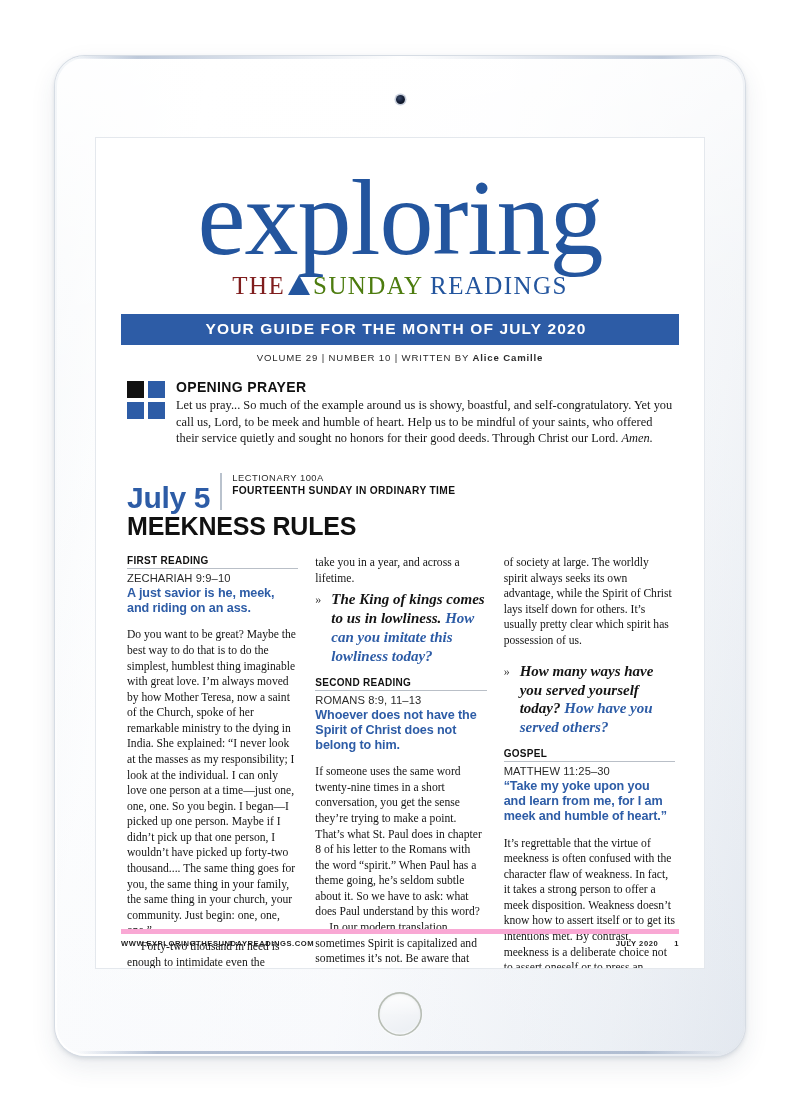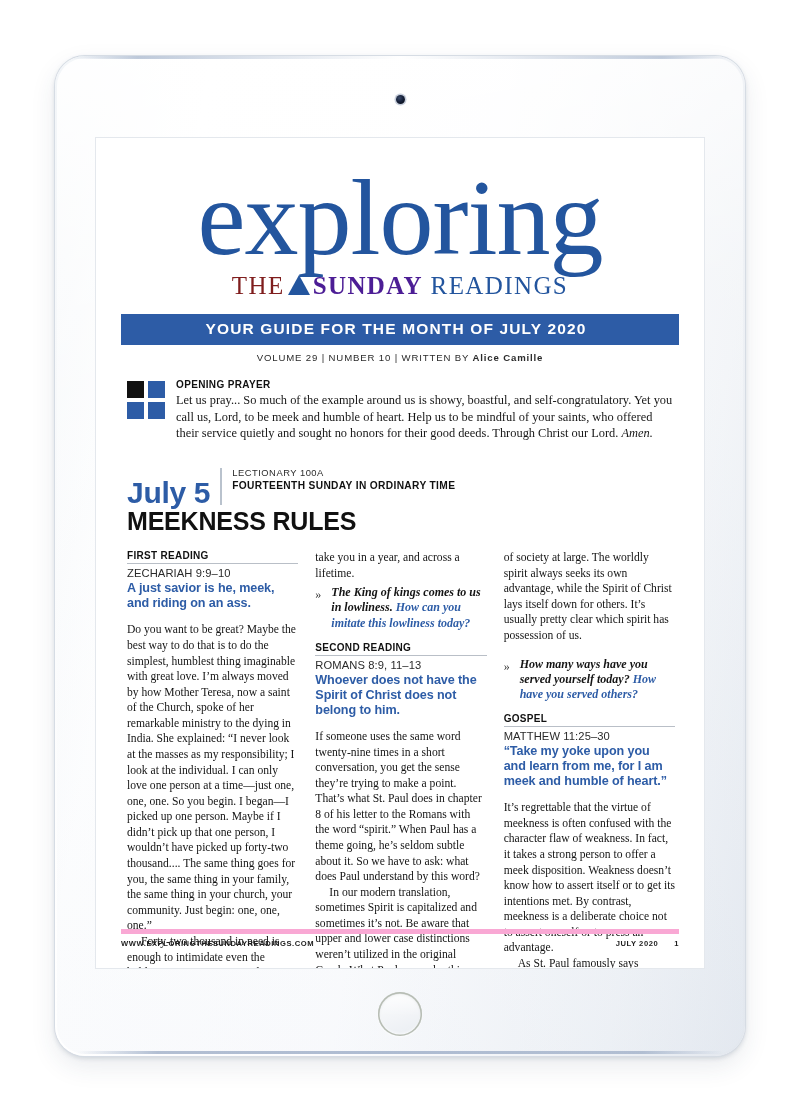--- a/index.html
+++ b/index.html
@@ -118,21 +118,21 @@
     position: absolute;
     left: 0; right: 0;
     top: 110px;
     text-align: center;
     font-family: "Liberation Serif", serif;
     font-size: 25px;
     letter-spacing: 1.4px;
     white-space: nowrap;
   }
   .logo-sub .the { color: #7f1d1d; }
-  .logo-sub .sunday { color: #4c1d95; font-weight: bold; }
+  .logo-sub .sunday { color: #4d7c0f; }
   .logo-sub .readings { color: #23559E; }
   .logo-sub .wedge {
     display: inline-block;
     width: 0; height: 0;
     margin: 0 3px -1px 3px;
     border-left: 11px solid transparent;
     border-right: 11px solid transparent;
     border-bottom: 20px solid #23559E;
   }
 
@@ -169,21 +169,21 @@
     grid-template-columns: 17px 17px;
     grid-template-rows: 17px 17px;
     gap: 4px;
     margin-right: 11px;
     margin-top: 2px;
   }
   .prayer-mark i { display:block; background:#2d5ca6; }
   .prayer-mark i.dark { background:#111111; }
   .prayer-body { flex: 1 1 auto; }
   .prayer-title {
-    font-size: 10px;
+    font-size: 14px;
     font-weight: bold;
     letter-spacing: 0.35px;
     color: #111;
     margin-bottom: 2px;
   }
   .prayer-text {
     font-family: "Liberation Serif", serif;
     font-size: 12.4px;
     line-height: 1.33;
     color: #161616;
@@ -292,21 +292,21 @@
     font-family: "Liberation Serif", serif;
     font-size: 12px;
     color: #333;
     line-height: 1.3;
     padding-top: 2px;
   }
   .qtext {
     font-family: "Liberation Serif", serif;
     font-style: italic;
     font-weight: bold;
-    font-size: 12px;
+    font-size: 15px;
     line-height: 1.26;
     color: #141414;
   }
   .qtext .hl { color: #2d5ca6; }
   .gap-before { margin-top: 13px; }
 
   
   .footer {
     position: absolute;
     left: 25px; right: 25px;

